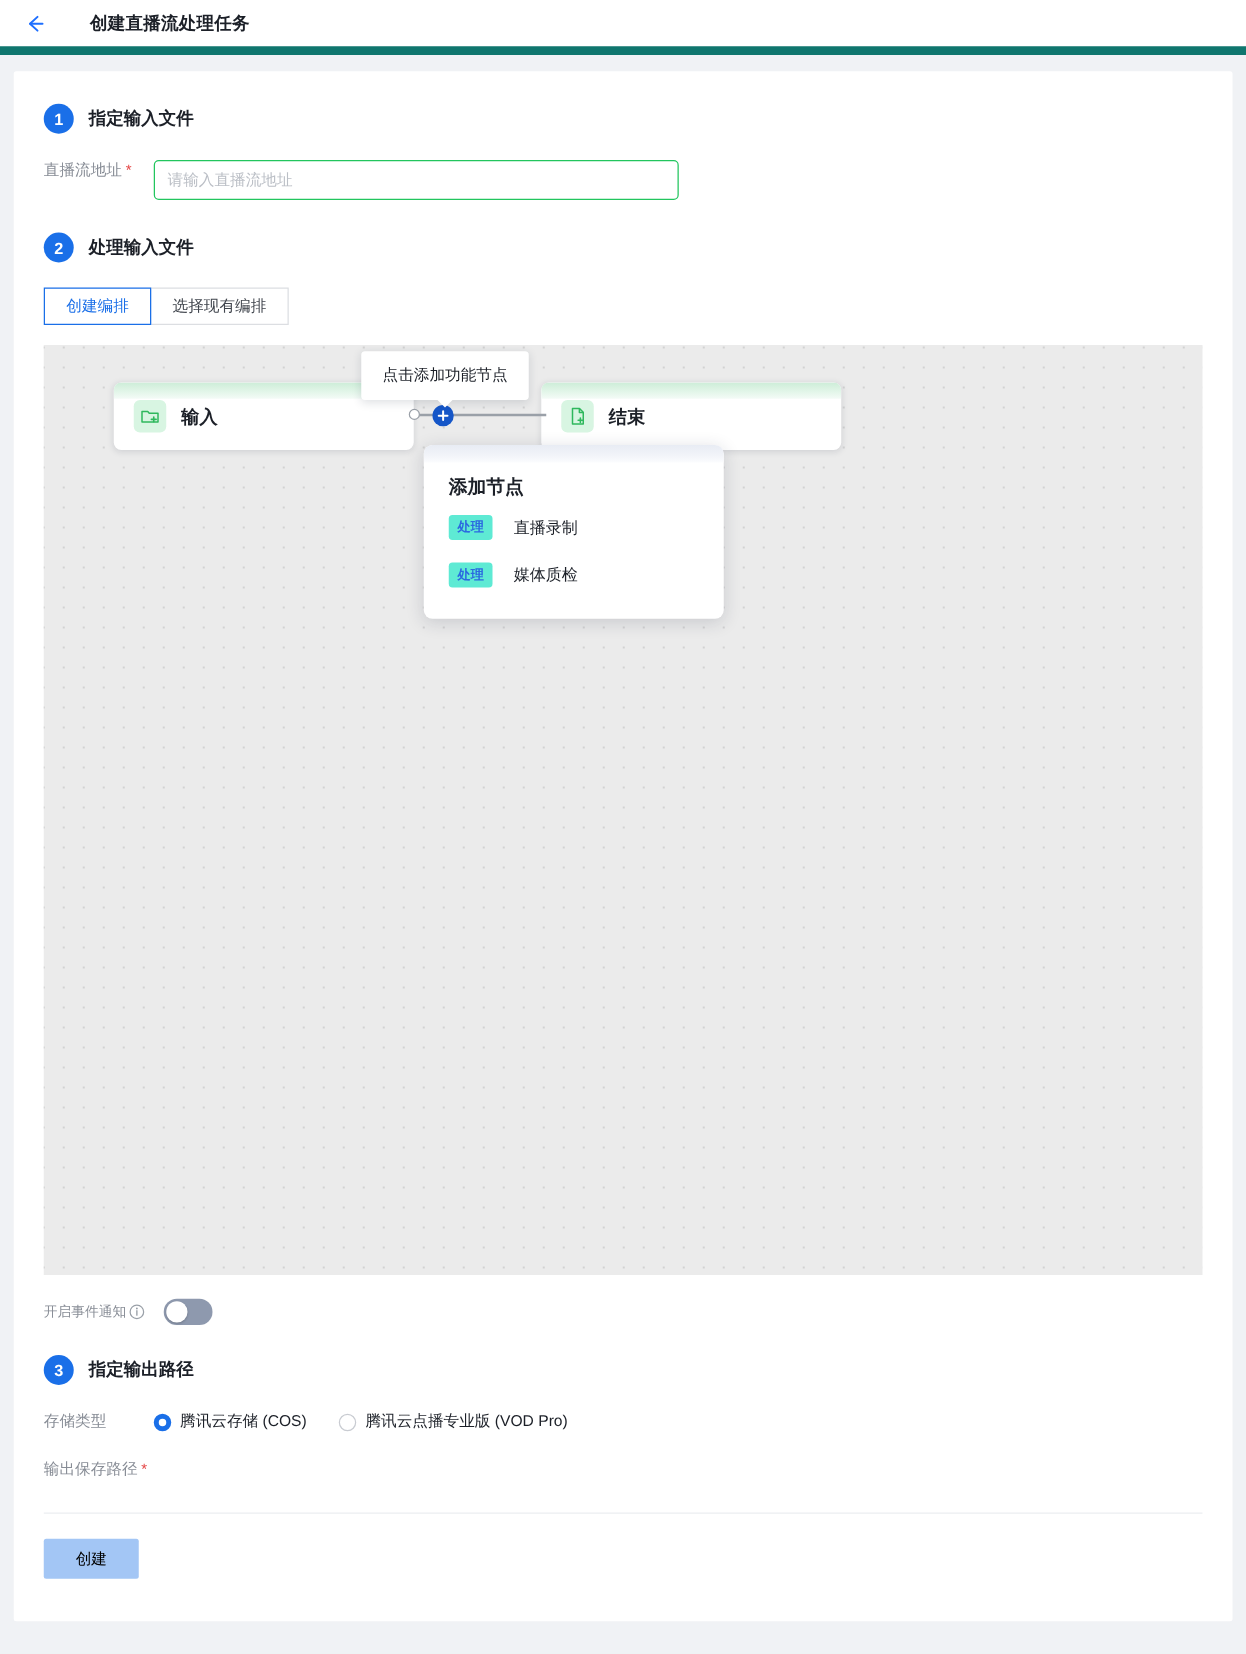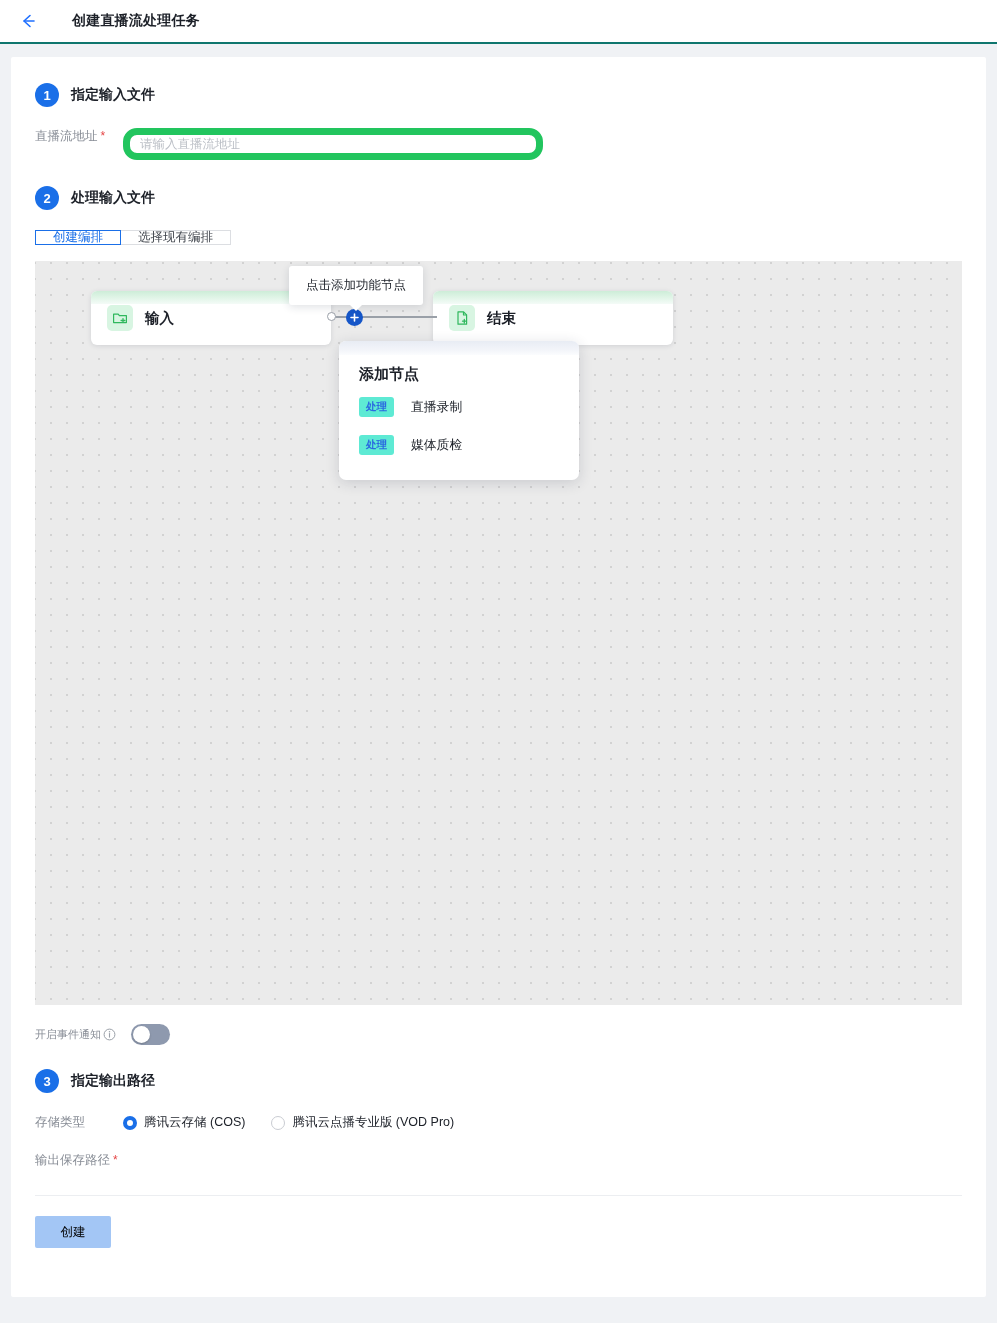--- a/index.html
+++ b/index.html
@@ -10,21 +10,21 @@
   }
   body { width: 997px; height: 1323px; overflow: hidden; position: relative; }
 
   
   .topbar {
     height: 44px;
     background: #ffffff;
     display: flex;
     align-items: center;
     padding: 0 0 0 16px;
-    border-bottom: 2px solid #0f766e;
+    border-bottom: 7px solid #0f766e;
   }
   .back-arrow {
     width: 24px; height: 24px;
     display: flex; align-items: center; justify-content: center;
     cursor: pointer;
     color: #1e6fff;
   }
   .back-arrow svg { display: block; }
   .topbar-title {
     margin-left: 32px;
@@ -78,39 +78,39 @@
     color: #888d96;
     text-align: left;
     flex: 0 0 auto;
     white-space: nowrap;
   }
   .req { color: #e54545; margin-left: 3px; font-size: 12px; }
 
   .text-input {
     width: 420px;
     height: 32px;
-    border: 7px solid #22c55e;
-    border-radius: 14px;
+    border: 1px solid #22c55e;
+    border-radius: 4px;
     background: #fff;
     font-size: 12.5px;
     color: #1c2028;
     padding: 0 10px;
     outline: none;
     font-family: inherit;
   }
   .text-input::placeholder { color: #bbbfc6; }
 
   
   .segmented {
     display: flex;
     margin-top: 20px;
     margin-left: 0;
   }
   .seg-btn {
-    height: 15px;
+    height: 30px;
     padding: 0 17px;
     display: flex; align-items: center; justify-content: center;
     font-size: 12.5px;
     border: 1px solid #dcdee2;
     background: #fff;
     color: #40454d;
     cursor: pointer;
     margin-left: -1px;
     font-family: inherit;
   }

